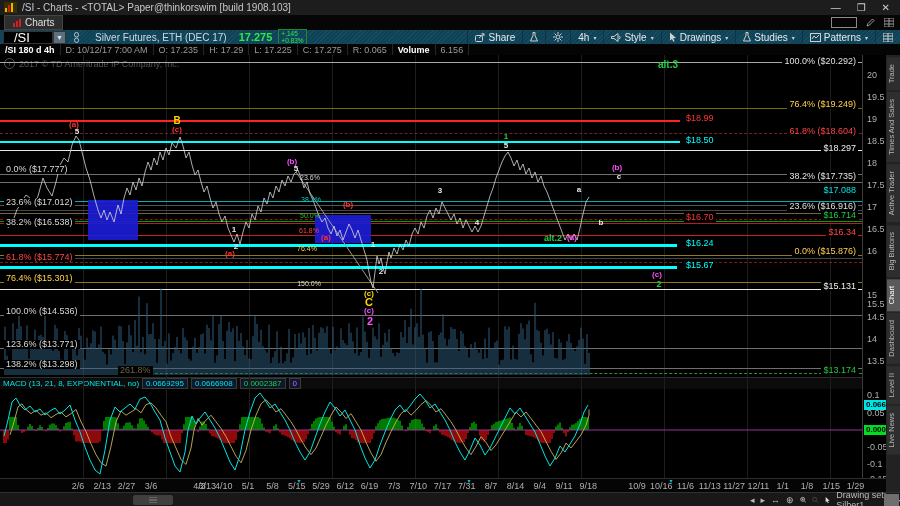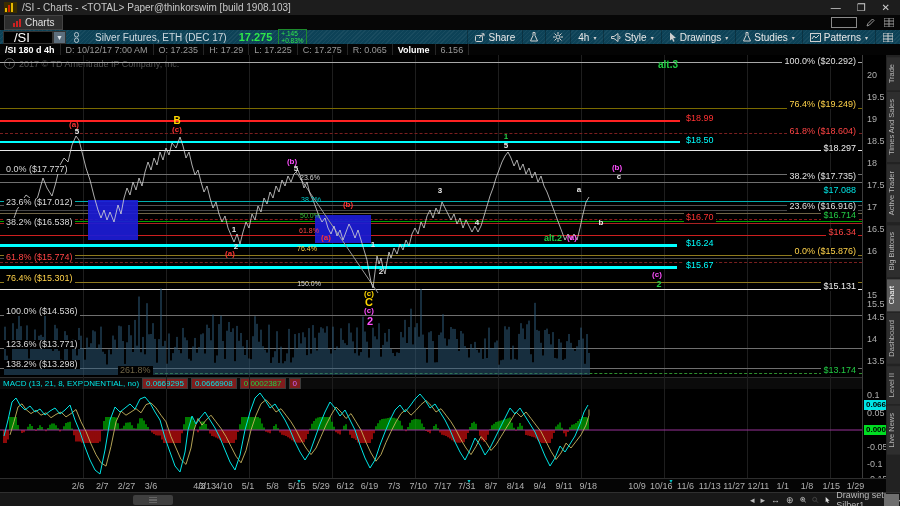--- a/index.html
+++ b/index.html
@@ -47,21 +47,21 @@
   .gridv{position:absolute;top:0;width:1px;height:423px;background:#1e1e1e;}
   .hline{position:absolute;}
   .lbl{position:absolute;font-size:9px;line-height:1;white-space:nowrap;background:#000;padding:0 2px;}
   .wave{position:absolute;line-height:1;white-space:nowrap;transform:translateX(-50%);}
   .bluebox{position:absolute;background:#1c1cd6;opacity:.92;}
   .watermark{position:absolute;left:4px;top:3px;color:#555;font-size:9px;display:flex;align-items:center;gap:4px;}
   .wm-i{width:9px;height:9px;border:1px solid #555;border-radius:50%;font-size:7px;display:flex;align-items:center;
         justify-content:center;font-style:italic;}
   .macd-header{position:absolute;left:0;top:322px;width:862px;height:11px;background:#0b0b0b;border-top:1px solid #2e2e2e;
                display:flex;align-items:center;gap:3px;font-size:8px;padding-left:3px;}
-  .chip{border:1px solid #3a3a3a;background:#7f1d1d;padding:0 3px;height:9px;display:flex;align-items:center;}
+  .chip{border:1px solid #3a3a3a;background:#0f172a;padding:0 3px;height:9px;display:flex;align-items:center;}
   
   #yaxis{left:862px;top:55px;width:24px;height:437px;background:#000;border-left:1px solid #3c3c3c;}
   .tick{position:absolute;left:4px;color:#b0b0b0;font-size:9px;line-height:1;}
   .badge{position:absolute;left:1px;font-size:8px;line-height:1;padding:1px 2px;color:#000;font-weight:bold;}
   #sidetabs{left:886px;top:55px;width:14px;height:437px;background:#222;display:flex;flex-direction:column;gap:2px;padding-top:2px;}
   .vtab{writing-mode:vertical-rl;transform:rotate(180deg);font-size:7.5px;color:#b5b5b5;background:#2e2e2e;
         padding:7px 0;text-align:center;width:13px;margin-left:1px;}
   .vtab.active{background:#5a5a5a;color:#fff;}
   
   #xaxis{left:0;top:478px;width:886px;height:14px;background:#050505;border-top:1px solid #2e2e2e;}
@@ -931,21 +931,21 @@
       <div class="vtab">Active Trader</div>
       <div class="vtab">Big Buttons</div>
       <div class="vtab active">Chart</div>
       <div class="vtab">Dashboard</div>
       <div class="vtab">Level II</div>
       <div class="vtab">Live News</div>
     </div>
 
   <div class="abs" id="xaxis">
       <div class="xdate" style="left: 78px;">2/6</div>
-      <div class="xdate" style="left: 102.3px;">2/7</div>
+      <div class="xdate" style="left: 102.3px;">2/13</div>
       <div class="xdate" style="left: 126.6px;">2/27</div>
       <div class="xdate" style="left: 150.9px;">3/6</div>
       <div class="xdate" style="left: 175.2px; margin-left: 32px;">3/13</div>
       <div class="xdate" style="left: 199.5px;">4/3</div>
       <div class="xdate" style="left: 223.8px;">4/10</div>
       <div class="xdate" style="left: 248.1px;">5/1</div>
       <div class="xdate" style="left: 272.4px;">5/8</div>
       <div class="xdate" style="left: 296.7px;">5/15</div>
       <div class="xdate" style="left: 321px; text-align: right;">5/29</div>
       <div class="xdate" style="left: 345.3px;">6/12</div>

